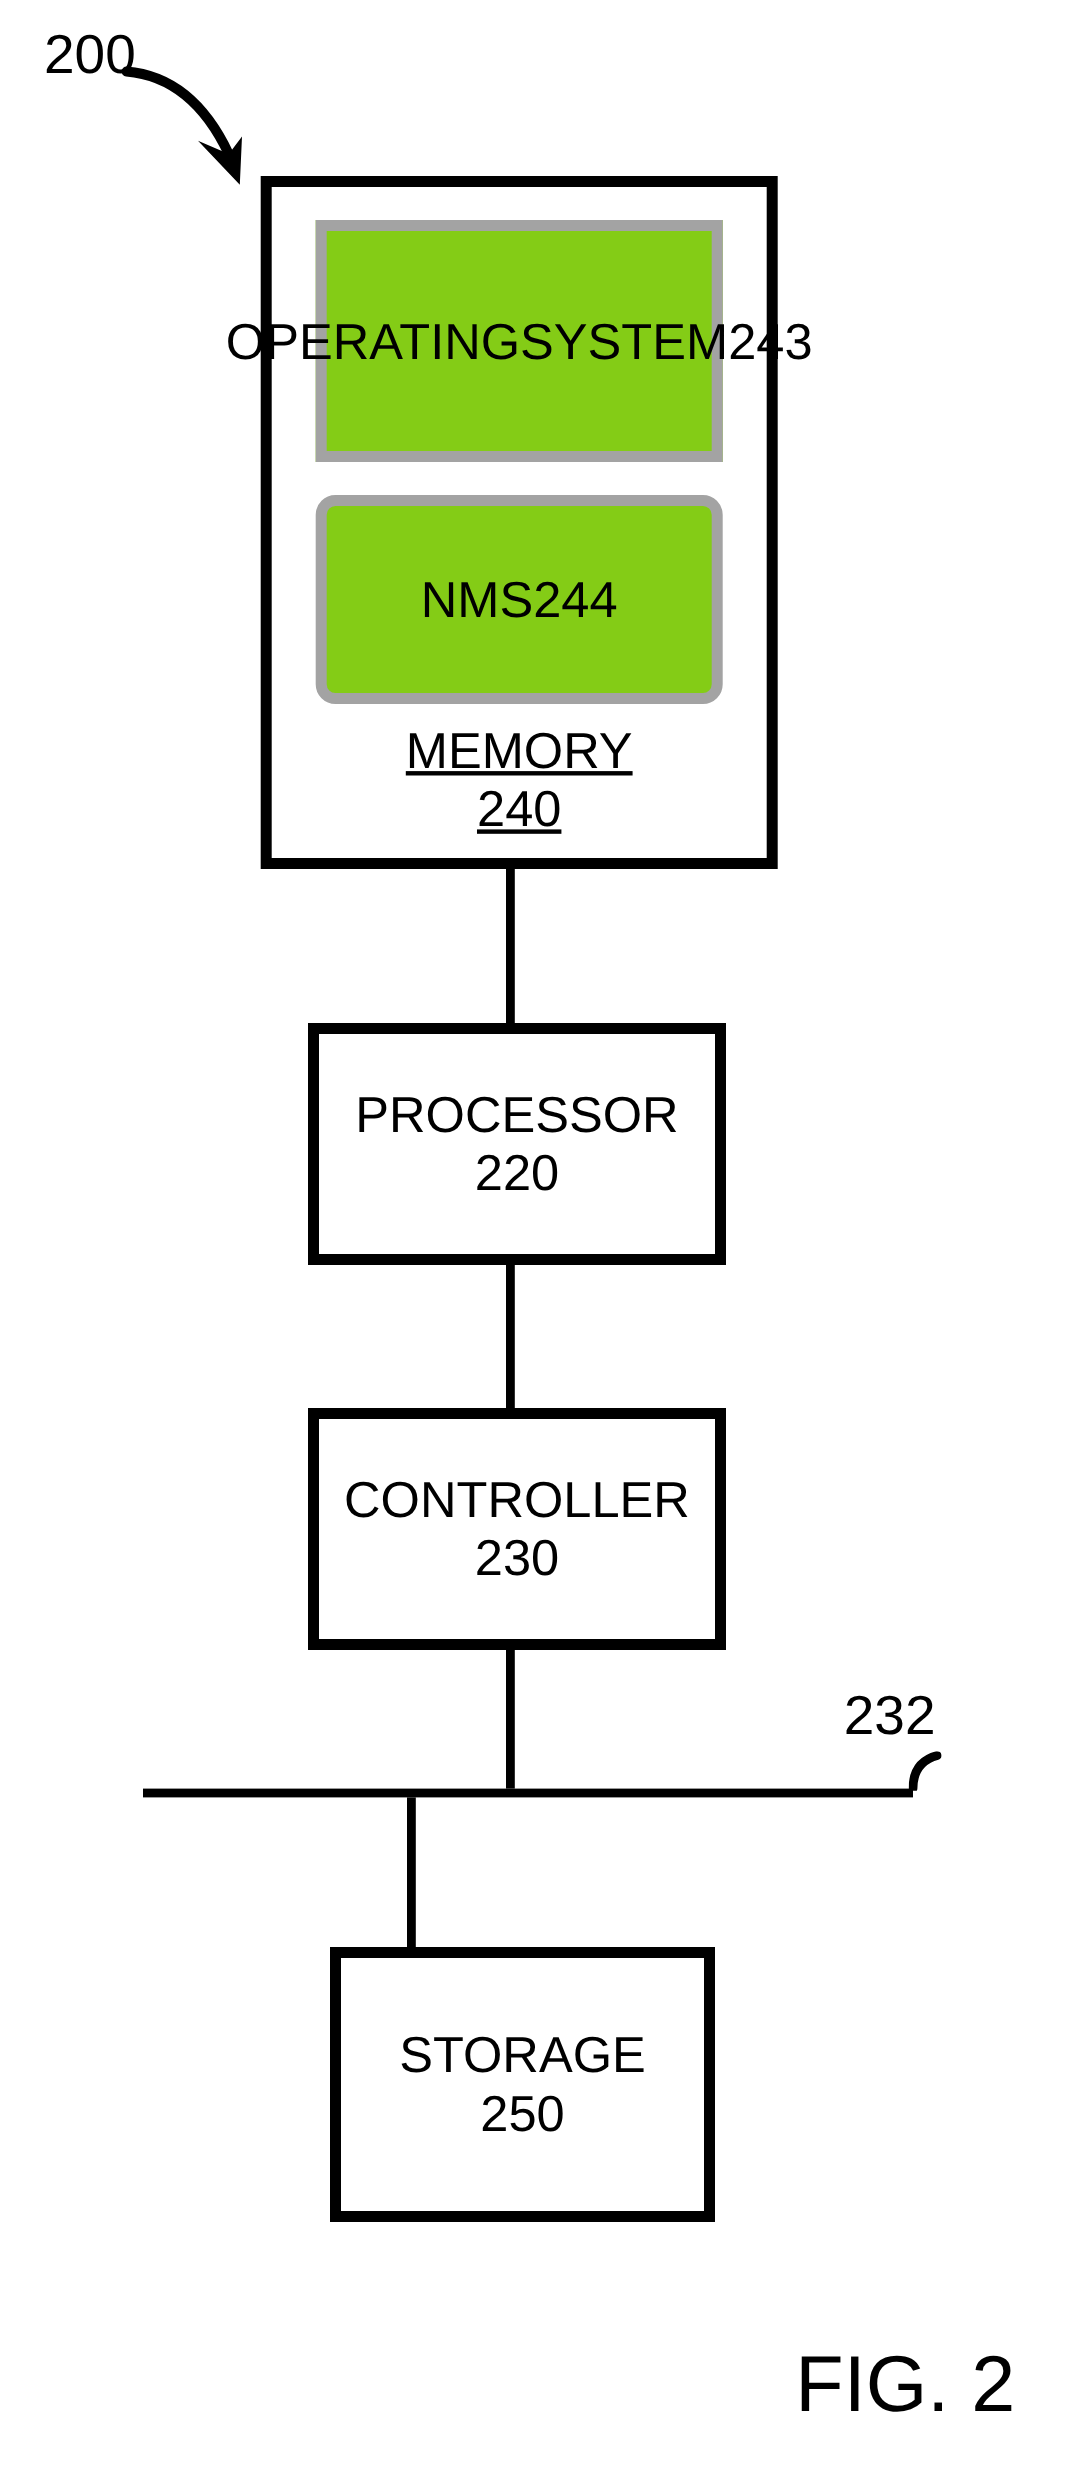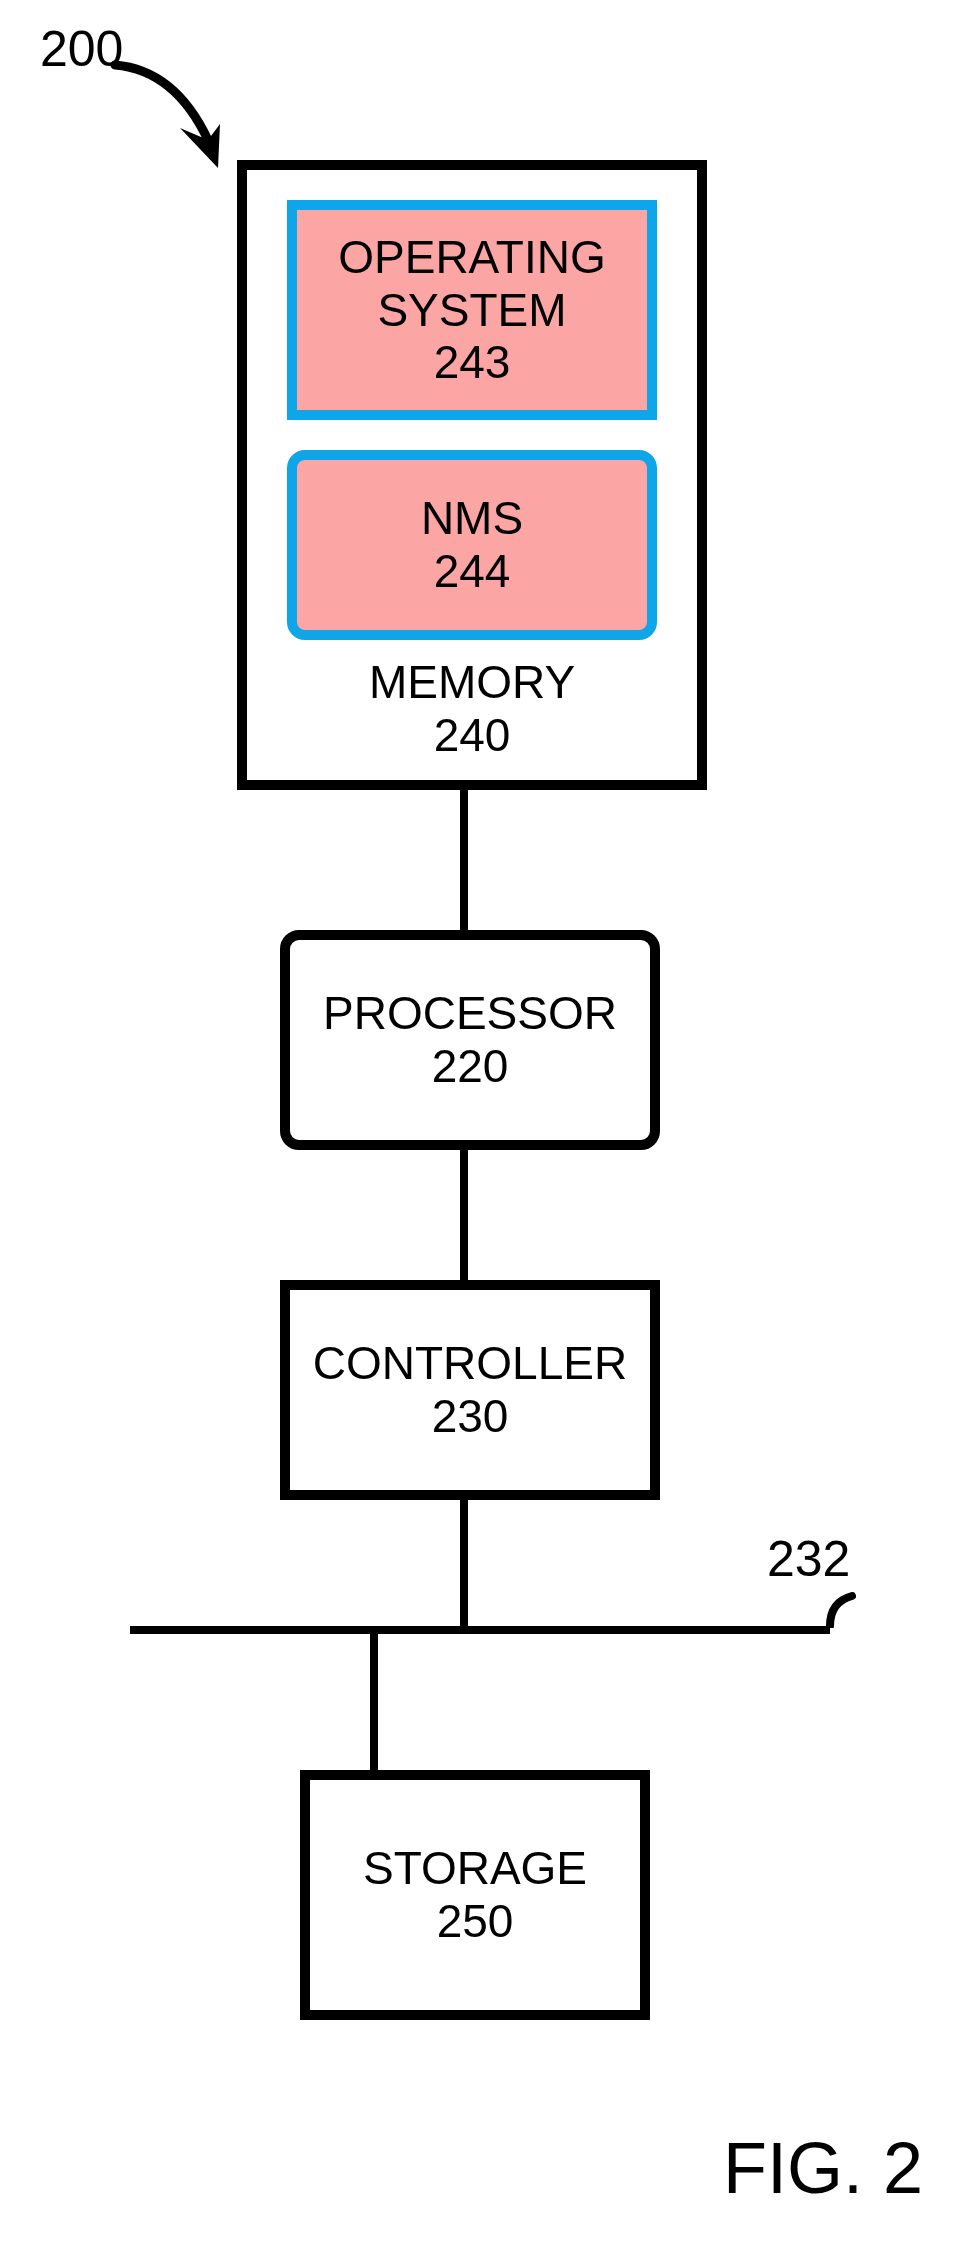--- a/index.html
+++ b/index.html
@@ -40,25 +40,24 @@
   }
   .memory-box {
     left: 237px;
     top: 160px;
     width: 450px;
     height: 610px;
     justify-content: flex-start;
   }
   .inner-box {
     position: absolute;
-    border: 10px solid #0ea5e9;
-    background: #fca5a5;
+    border: 10px solid #a3a3a3;
+    background: #84cc16;
     text-align: center;
     display: flex;
-    flex-direction: column;
     justify-content: center;
     align-items: center;
   }
   .os-box {
     left: 40px;
     top: 30px;
     width: 350px;
     height: 200px;
   }
   .nms-box {
@@ -68,27 +67,27 @@
     height: 170px;
     border-radius: 18px;
   }
   .memory-label {
     position: absolute;
     bottom: 18px;
     width: 100%;
     text-align: center;
     font-size: 46px;
     line-height: 1.15;
+    text-decoration: underline;
   }
   .processor-box {
     left: 280px;
     top: 930px;
     width: 360px;
     height: 200px;
-    border-radius: 19px;
   }
   .controller-box {
     left: 280px;
     top: 1280px;
     width: 360px;
     height: 200px;
   }
   .storage-box {
     left: 300px;
     top: 1770px;

